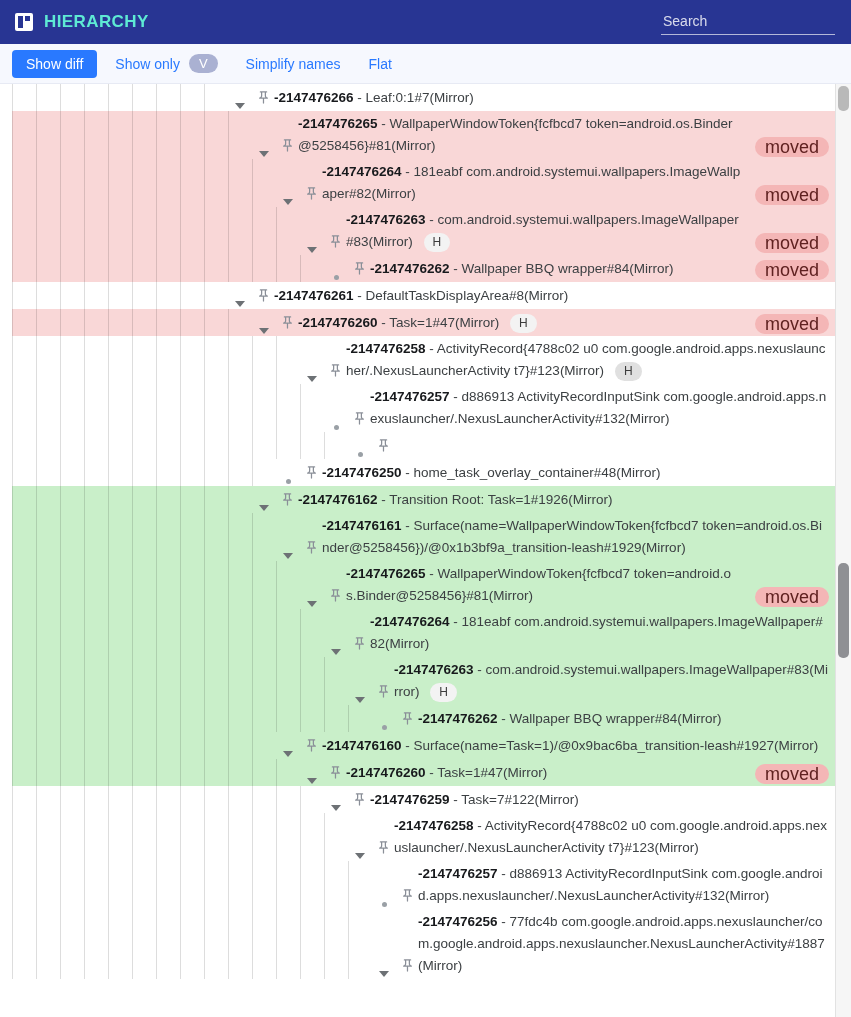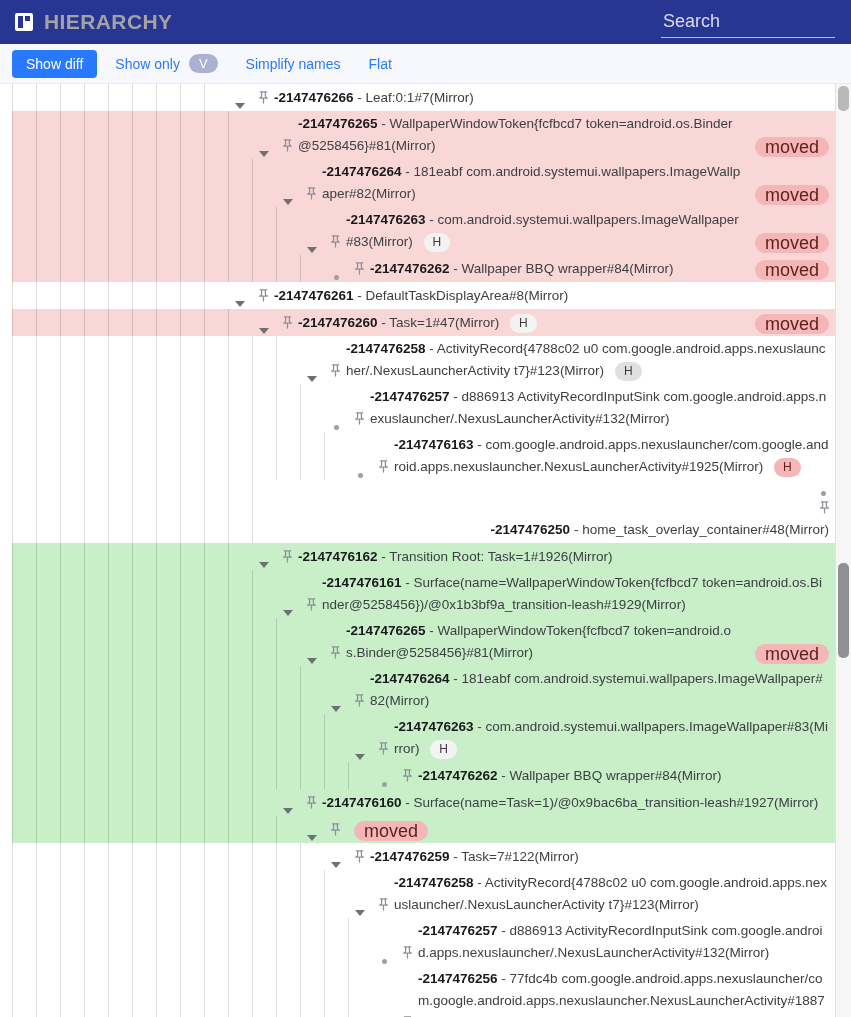--- a/index.html
+++ b/index.html
@@ -10,26 +10,26 @@
   }
 
   
   .header {
     height: 44px; background: var(--header-bg, #283593);
     display: flex; align-items: center; justify-content: space-between;
     padding: 0 16px 0 14px;
   }
   .header-left { display: flex; align-items: center; gap: 10px; }
   .app-icon { display: flex; align-items: center; }
-  .title { color: #a3a3a3; font-size: 21px; font-weight: 700; letter-spacing: .4px; }
+  .title { color: #5eead4; font-size: 17px; font-weight: 700; letter-spacing: .4px; }
   .search-wrap { display: flex; align-items: center; }
   .search-input {
     background: transparent; border: none; outline: none;
     border-bottom: 1px solid rgba(255,255,255,.65);
-    color: #ffffff; font-size: 18px; width: 174px; padding: 4px 2px 5px 2px;
+    color: #ffffff; font-size: 14px; width: 174px; padding: 4px 2px 5px 2px;
     font-family: "Liberation Sans", sans-serif;
   }
   .search-input::placeholder { color: rgba(255,255,255,.82); }
 
   
   .toolbar {
     height: 40px; background: var(--toolbar-bg, #f6f8fe);
     border-bottom: 1px solid #e7eaf4;
     display: flex; align-items: center; gap: 8px; padding: 0 12px;
   }
@@ -221,23 +221,22 @@
       <div class="text"><span class="nid">-2147476257</span> <span class="desc">- d886913 ActivityRecordInputSink com.google.android.apps.nexuslauncher/.NexusLauncherActivity#132(Mirror)</span></div>
     </div>
     <div class="row" style="background-size: 336px 100%;">
       <div class="indent" style="width:336px"></div>
       <div class="icon-cell">
         <span class="bullet"></span>
       </div>
       <div class="pin-cell"><svg viewBox="0 0 24 24" width="15" height="15" fill="#8a8f98">
           <path d="M14 4v5c0 1.12.37 2.16 1 3H9c.65-.86 1-1.9 1-3V4h4m3-2H7c-.55 0-1 .45-1 1s.45 1 1 1h1v5c0 1.66-1.34 3-3 3v2h5.97v7l1 1 1-1v-7H19v-2c-1.66 0-3-1.34-3-3V4h1c.55 0 1-.45 1-1s-.45-1-1-1z"></path>
         </svg></div>
-      <div class="text"><span class="nid">-2147476163</span> <span class="desc">- com.google.android.apps.nexuslauncher/com.google.android.apps.nexuslauncher.NexusLauncherActivity#1925(Mirror)</span> <span class="chip h h-removed">H</span></div>
-    </div>
-    <div class="row" style="background-size: 264px 100%; flex-direction: column;">
+    </div>
+    <div class="row" style="background-size: 264px 100%;">
       <div class="indent" style="width:264px"></div>
       <div class="icon-cell">
         <span class="bullet"></span>
       </div>
       <div class="pin-cell"><svg viewBox="0 0 24 24" width="15" height="15" fill="#8a8f98">
           <path d="M14 4v5c0 1.12.37 2.16 1 3H9c.65-.86 1-1.9 1-3V4h4m3-2H7c-.55 0-1 .45-1 1s.45 1 1 1h1v5c0 1.66-1.34 3-3 3v2h5.97v7l1 1 1-1v-7H19v-2c-1.66 0-3-1.34-3-3V4h1c.55 0 1-.45 1-1s-.45-1-1-1z"></path>
         </svg></div>
       <div class="text"><span class="nid">-2147476250</span> <span class="desc">- home_task_overlay_container#48(Mirror)</span></div>
     </div>
     <div class="row bg-added" style="background-size: 240px 100%;">
@@ -312,20 +311,21 @@
       <div class="text"><span class="nid">-2147476160</span> <span class="desc">- Surface(name=Task=1)/@0x9bac6ba_transition-leash#1927(Mirror)</span></div>
     </div>
     <div class="row bg-added" style="background-size: 288px 100%;">
       <div class="indent" style="width:288px"></div>
       <div class="icon-cell">
         <span class="chevron"></span>
       </div>
       <div class="pin-cell"><svg viewBox="0 0 24 24" width="15" height="15" fill="#8a8f98">
           <path d="M14 4v5c0 1.12.37 2.16 1 3H9c.65-.86 1-1.9 1-3V4h4m3-2H7c-.55 0-1 .45-1 1s.45 1 1 1h1v5c0 1.66-1.34 3-3 3v2h5.97v7l1 1 1-1v-7H19v-2c-1.66 0-3-1.34-3-3V4h1c.55 0 1-.45 1-1s-.45-1-1-1z"></path>
         </svg></div>
+      <div class="text"><span class="nid">-2147476260</span> <span class="desc">- Task=1#47(Mirror)</span></div>
       <span class="chip moved">moved</span>
     </div>
     <div class="row" style="background-size: 312px 100%;">
       <div class="indent" style="width:312px"></div>
       <div class="icon-cell">
         <span class="chevron"></span>
       </div>
       <div class="pin-cell"><svg viewBox="0 0 24 24" width="15" height="15" fill="#8a8f98">
           <path d="M14 4v5c0 1.12.37 2.16 1 3H9c.65-.86 1-1.9 1-3V4h4m3-2H7c-.55 0-1 .45-1 1s.45 1 1 1h1v5c0 1.66-1.34 3-3 3v2h5.97v7l1 1 1-1v-7H19v-2c-1.66 0-3-1.34-3-3V4h1c.55 0 1-.45 1-1s-.45-1-1-1z"></path>
         </svg></div>

